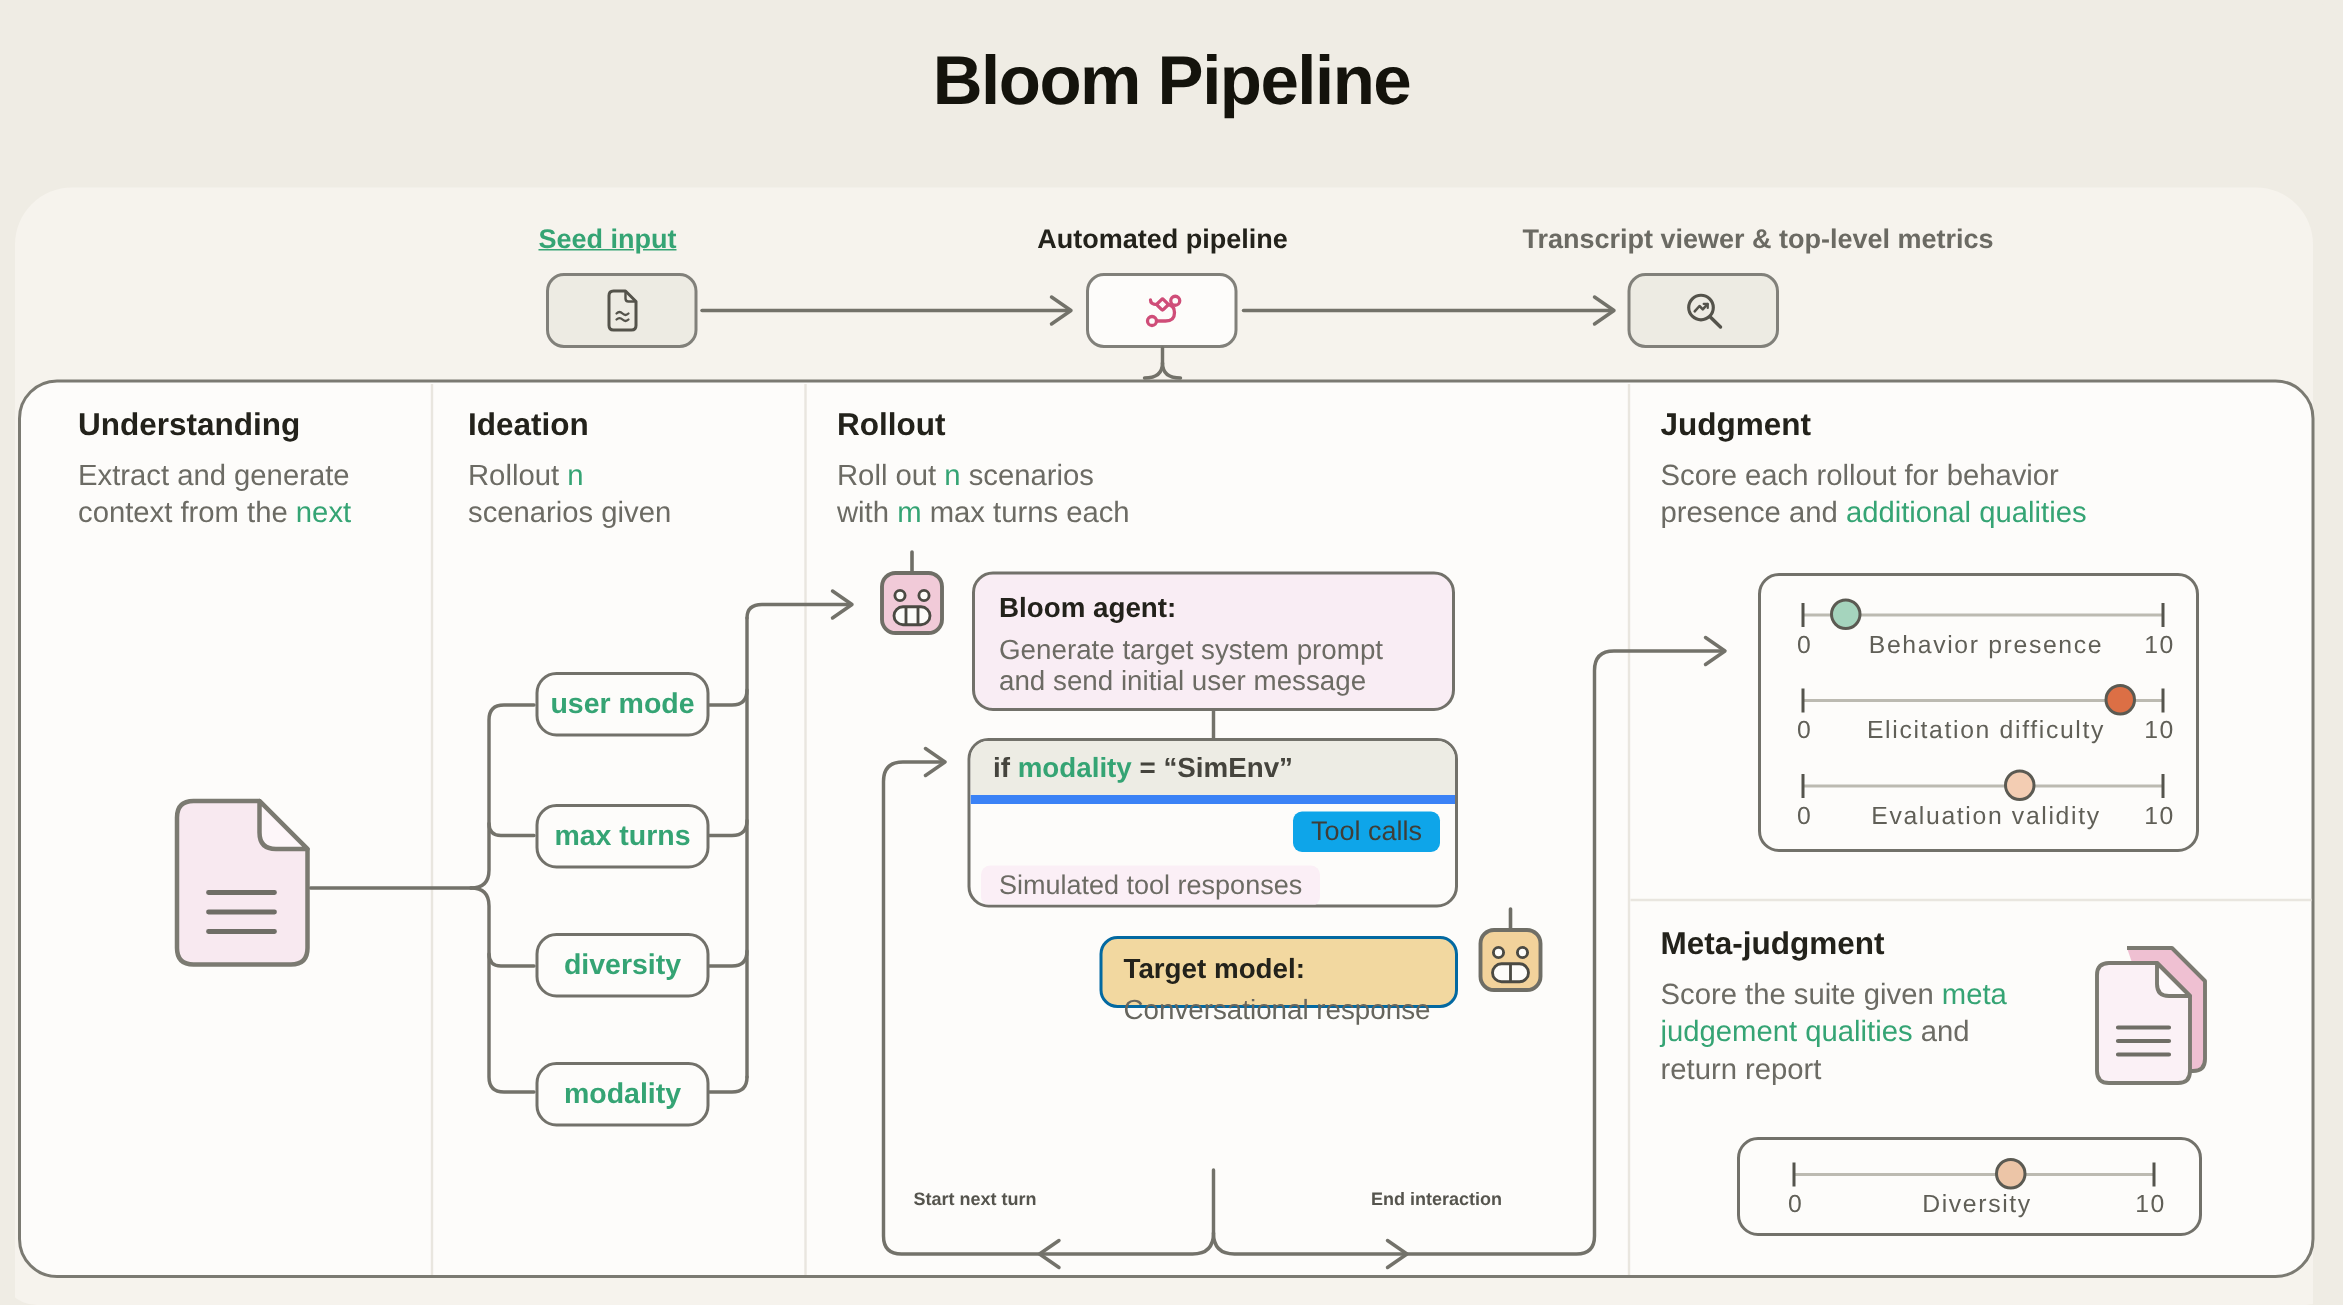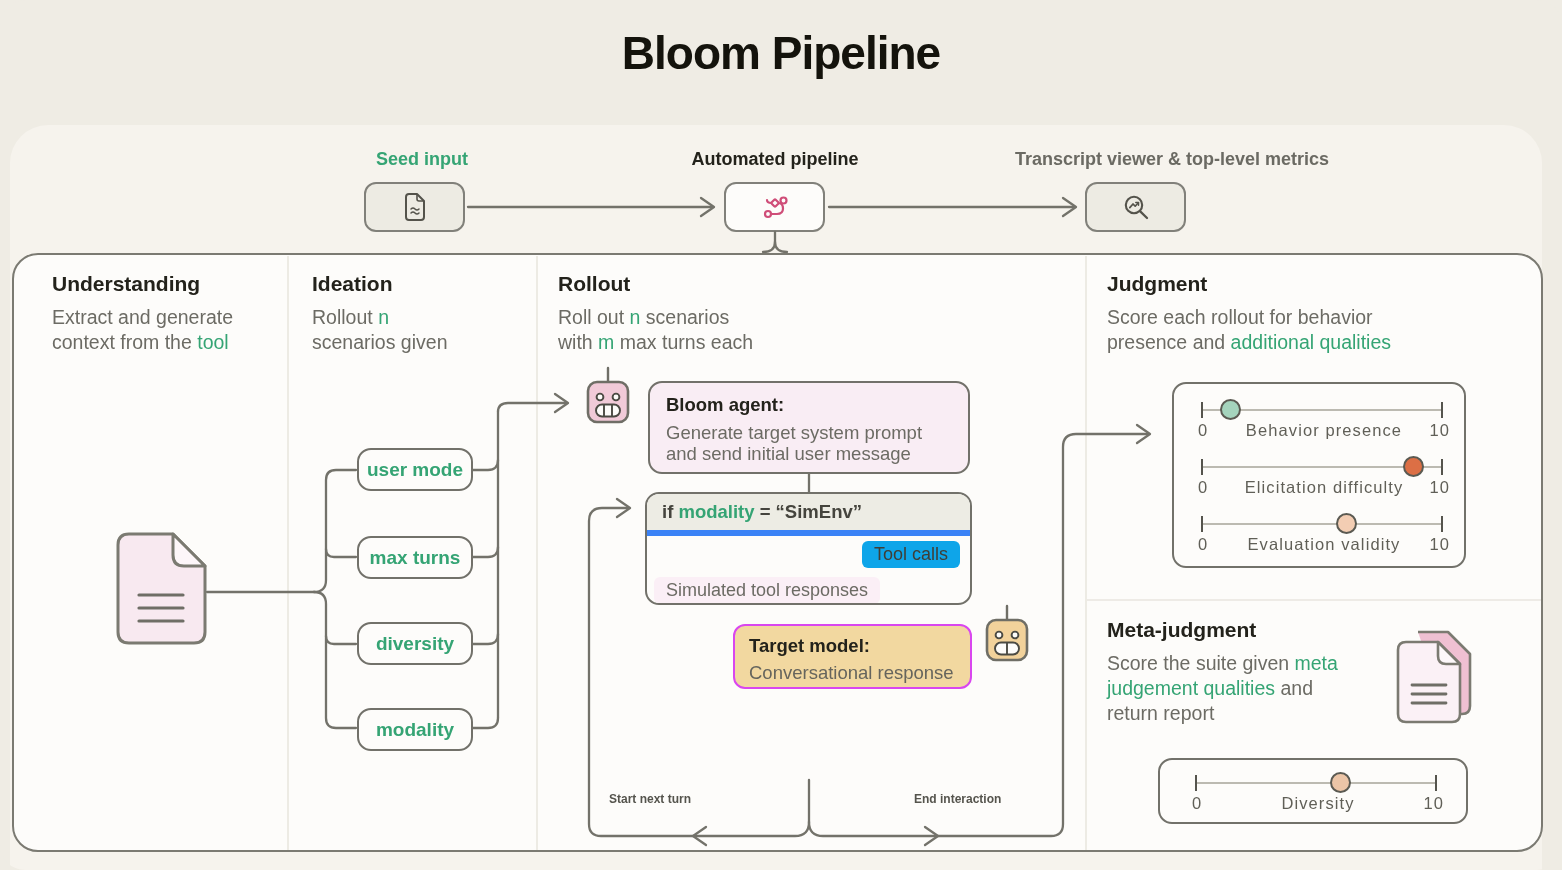--- a/index.html
+++ b/index.html
@@ -28,21 +28,21 @@
              box-sizing:border-box;padding:11px 16px;}
   .agent-box .bt{font-size:18.5px;font-weight:700;margin-bottom:6px;}
   .agent-box .bd{font-size:18.5px;line-height:21px;color:#6c6b64;}
   .branch-box{width:327px;background:#fdfcfa;border:2px solid #72716a;border-radius:14px;
               box-sizing:border-box;overflow:hidden;}
   .branch-head{background:#edece4;border-bottom:6px solid #3b82f6;font-size:18.5px;font-weight:600;
                color:#45443d;padding:7px 15px;}
   .chip{position:absolute;font-size:18px;padding:3px 12px;border-radius:6px;white-space:nowrap;}
   .chip-tan{background:#0ea5e9;color:#3f3e37;}
   .chip-pink{background:#fbeff6;color:#6c6b64;}
-  .target-box{width:239px;height:65px;background:#f2d8a0;border:2px solid #d946ef;border-radius:12px;
+  .target-box{width:239px;height:48px;background:#f2d8a0;border:2px solid #0369a1;border-radius:12px;
               box-sizing:border-box;padding:9px 14px;}
   .target-box .bt{font-size:18.5px;font-weight:700;margin-bottom:5px;}
   .target-box .bd{font-size:18.5px;color:#66655d;}
   .loop-label{font-size:12px;font-weight:600;color:#55544d;}
   .slider-panel{background:#fdfcfa;border:2px solid #72716a;border-radius:14px;box-sizing:border-box;}
   .srow{position:absolute;left:0;width:100%;}
   .track{position:absolute;height:2px;background:#bcbab1;}
   .tick{position:absolute;width:2.4px;height:16px;top:-7px;background:#55544d;}
   .tick.l{left:-1px;} .tick.r{right:-1px;}
   .knob{position:absolute;width:21px;height:21px;border-radius:50%;top:-10px;
@@ -54,21 +54,21 @@
 </head>
 <body>
 
 <div id="canvas">
 
   <div class="abs" id="outer-container"></div>
   <div class="abs" id="main-panel"></div>
 
   <div class="abs" id="page-title">Bloom Pipeline</div>
 
-  <div class="abs step-label accent" style="left:322px;width:200px;">Seed input</div>
+  <div class="abs step-label accent" style="left:305px;width:200px;text-decoration:underline;">Seed input</div>
   <div class="abs step-label" style="left:675px;width:200px;color:#23221b;">Automated pipeline</div>
   <div class="abs step-label" style="left:972px;width:400px;color:#6b6a63;">Transcript viewer &amp; top-level metrics</div>
 
   <div class="abs step-box beige" style="left:364px;">
     <span>
       <svg width="26" height="30" viewBox="0 0 26 30" fill="none" stroke="#54534b" stroke-width="2" stroke-linejoin="round">
         <path d="M7 2 H15 L22 9 V25 Q22 28 19 28 H7 Q4 28 4 25 V5 Q4 2 7 2 Z"></path>
         <path d="M15 2 V7 Q15 9 17 9 H22" stroke-width="1.6"></path>
         <path d="M9 17 q2 -2 4 0 q2 2 4 0 M9 21 q2 -2 4 0 q2 2 4 0" stroke-width="1.5" stroke-linecap="round"></path>
       </svg>
@@ -135,21 +135,21 @@
       <path d="M809 822 Q809 836 795 836 H601 Q589 836 589 824 V521 Q589 508 602 508 H628"></path>
       <path d="M617 499 L630 508 L617 517"></path>
       <path d="M706 827 L693 836 L706 845"></path>
       <path d="M809 822 Q809 836 823 836 H1051 Q1063 836 1063 824 V447 Q1063 434 1076 434 H1148"></path>
       <path d="M1137 425 L1150 434 L1137 443"></path>
       <path d="M925 827 L938 836 L925 845"></path>
     </g>
   </svg>
 
   <div class="abs col-title" style="left:52px;top:272px;">Understanding</div>
-  <div class="abs col-desc" style="left:52px;top:305px;"><span>Extract and generate</span><br><span>context from the </span><span class="accent">tool</span></div>
+  <div class="abs col-desc" style="left:52px;top:305px;"><span>Extract and generate</span><br><span>context from the </span><span class="accent">next</span></div>
 
   <div class="abs col-title" style="left:312px;top:272px;">Ideation</div>
   <div class="abs col-desc" style="left:312px;top:305px;"><span>Rollout </span><span class="accent">n</span><br><span>scenarios given</span></div>
 
   <div class="abs col-title" style="left:558px;top:272px;">Rollout</div>
   <div class="abs col-desc" style="left:558px;top:305px;"><span>Roll out </span><span class="accent">n</span><span> scenarios</span><br><span>with </span><span class="accent">m</span><span> max turns each</span></div>
 
   <div class="abs col-title" style="left:1107px;top:272px;">Judgment</div>
   <div class="abs col-desc" style="left:1107px;top:305px;"><span>Score each rollout for behavior</span><br><span>presence and </span><span class="accent">additional qualities</span></div>
 

